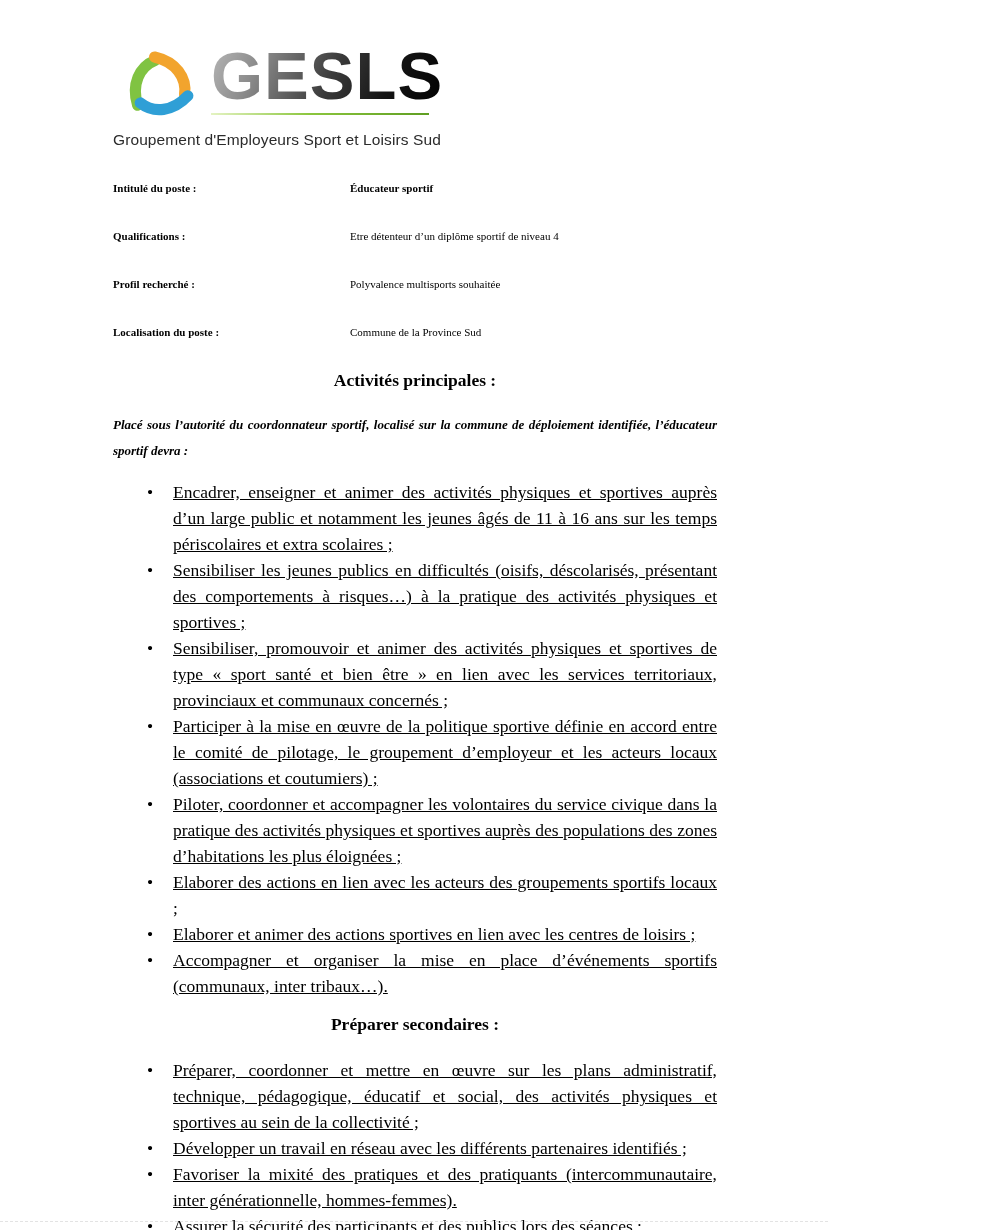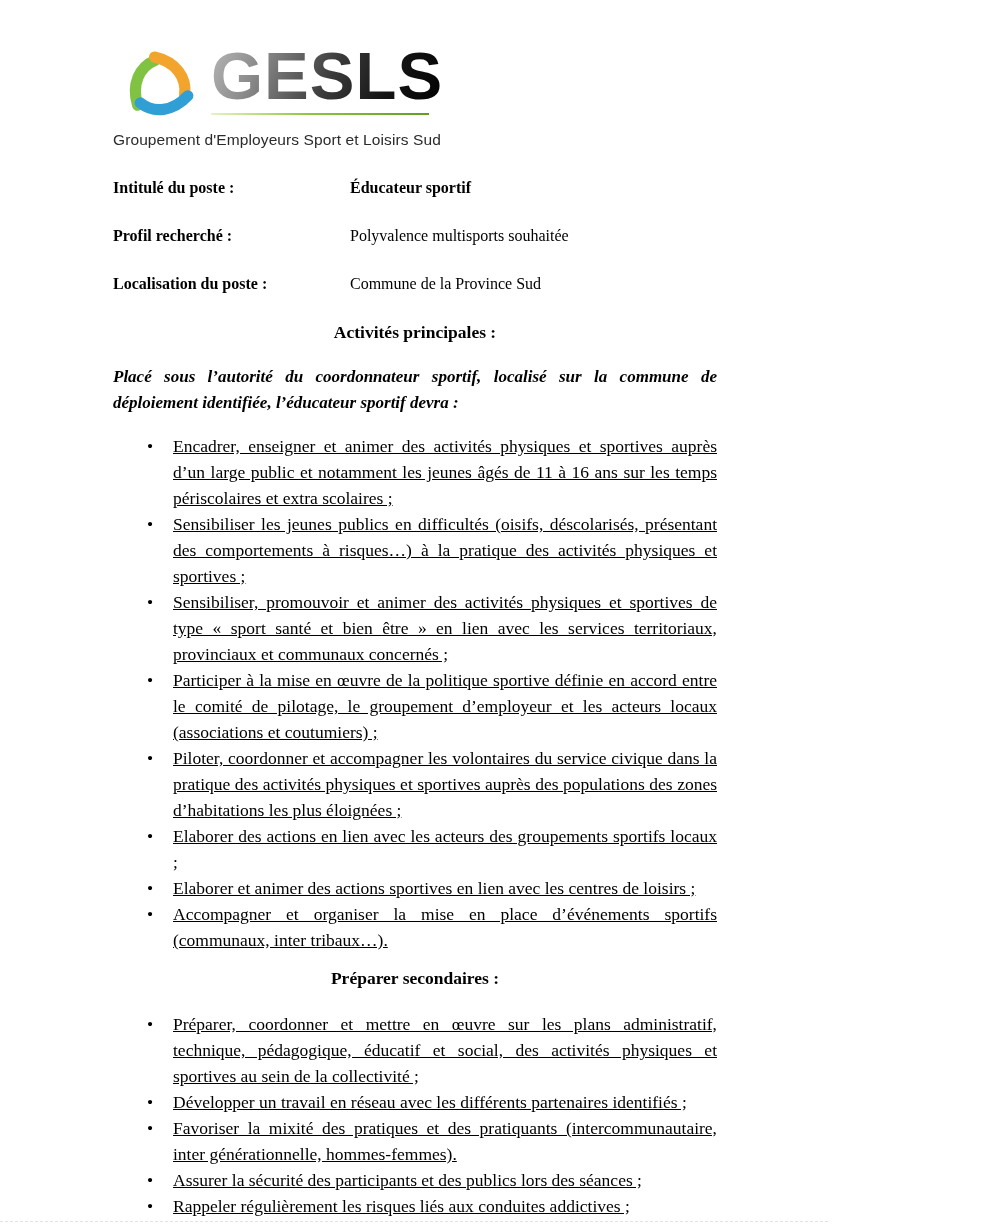--- a/index.html
+++ b/index.html
@@ -41,31 +41,31 @@
   }
 
   
   .doc-title {
     margin-top:32px;
     font-size:21px;
     font-weight:bold;
     letter-spacing:0.3px;
   }
   .fields { margin-top:26px; }
-  .field-row { display:flex; font-size:16px; line-height:26px; margin-bottom:22px; }
+  .field-row { display:flex; font-size:11px; line-height:26px; margin-bottom:22px; }
   .field-label { width:237px; flex:none; font-weight:bold; }
   .field-value { }
   .field-value.bold { font-weight:bold; }
 
   .section-heading {
     font-size:17.5px; line-height:26px; font-weight:bold; margin-top:18px;text-align:center;
   }
   .intro {
     margin-top:19px;
-    font-size:17px; line-height:26px;
+    font-size:13px; line-height:26px;
     font-weight:bold; font-style:italic;
     text-align:justify;
   }
   ul.bullets {
     list-style:none;
     margin:15px 0 0 0;
     padding:0 0 0 60px;
   }
   ul.bullets li {
     position:relative;
@@ -112,20 +112,24 @@
       <div class="tagline">Groupement d'Employeurs Sport et Loisirs Sud</div>
     </div>
 
 
     <div class="fields">
       <div class="field-row">
         <span class="field-label">Intitulé du poste :</span>
         <span class="field-value bold">Éducateur sportif</span>
       </div>
       <div class="field-row">
+        <span class="field-label">Qualifications :</span>
+        <span class="field-value">Etre détenteur d’un diplôme sportif de niveau 4</span>
+      </div>
+      <div class="field-row">
         <span class="field-label">Profil recherché :</span>
         <span class="field-value">Polyvalence multisports souhaitée</span>
       </div>
       <div class="field-row">
         <span class="field-label">Localisation du poste :</span>
         <span class="field-value">Commune de la Province Sud</span>
       </div>
     </div>
 
     <div class="section-heading">Activités principales :</div>

